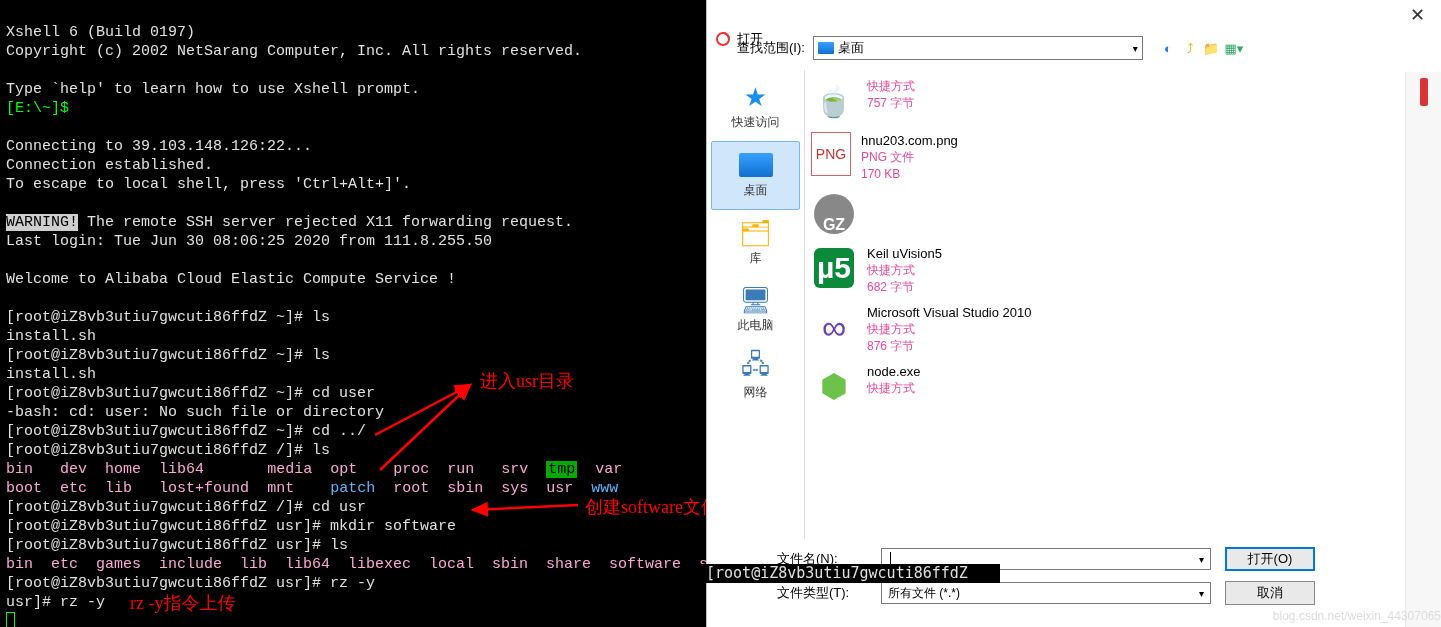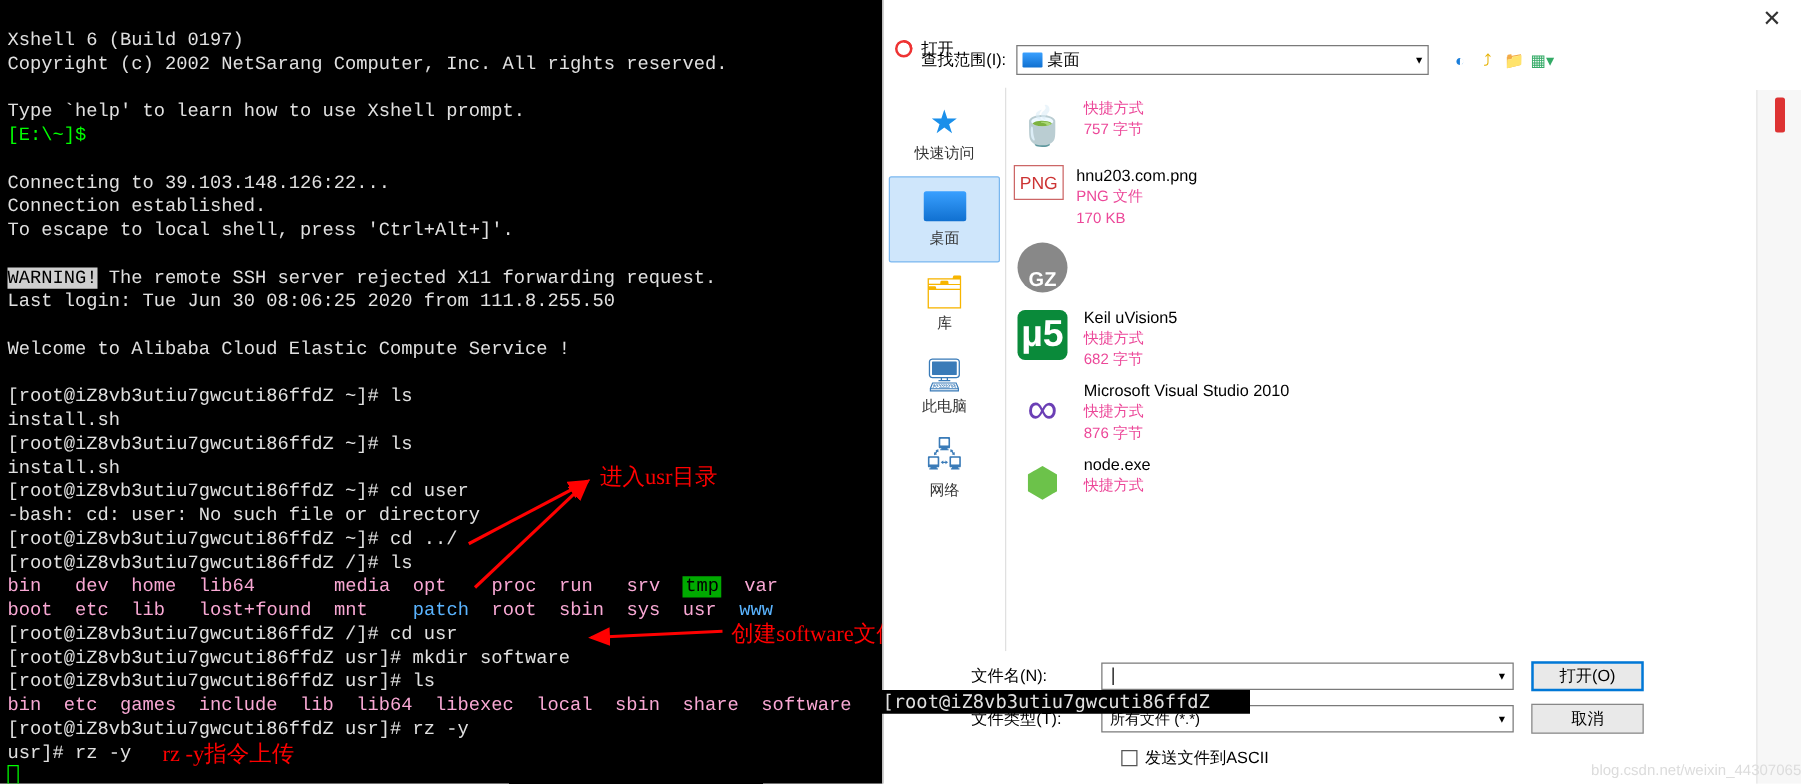--- a/index.html
+++ b/index.html
@@ -175,21 +175,21 @@
 
     <div class="filelist">
       <div class="fitem">
           <div class="thumb">🍵</div>
           <div class="meta">
             <div class="n2">快捷方式</div>
             <div class="n2">757 字节</div>
           </div>
         </div>
       <div class="fitem">
-          <div class="thumb" style="font-size:14px;border:1px solid #c66;width:40px;height:28px;flex-direction:column;color:#c33;">PNG</div>
+          <div class="thumb" style="font-size:14px;border:1px solid #c66;width:40px;height:44px;flex-direction:column;color:#c33;">PNG</div>
           <div class="meta">
             <div class="n1">hnu203.com.png</div>
             <div class="n2">PNG 文件</div>
             <div class="n2">170 KB</div>
           </div>
         </div>
       <div class="fitem">
           <div class="thumb">
             <span style="background:#888;border-radius:50%;width:40px;height:40px;display:flex;align-items:flex-end;justify-content:center;color:#fff;font-size:16px;font-weight:bold;">GZ</span>
           </div>
@@ -238,26 +238,22 @@
       <span class="btn def">打开(O)</span>
     </div>
     <div class="brow">
       <label>文件类型(T):</label>
       <div class="combo">
           <span>所有文件 (*.*)</span>
           <span class="chev">▾</span>
         </div>
       <span class="btn">取消</span>
     </div>
-    <div class="chk-row">
-      <span class="chk"></span>
-      <span>发送文件到ASCII</span>
-    </div>
   </div>
 
   <div class="rightpanel">
       <div class="redtab"></div>
     </div>
 
   <div class="bottom-status">blog.csdn.net/weixin_44307065</div>
 </div>
 
-<div class="status-pre" style="left:700px; bottom:56px; width:300px; background:#000; padding-left:6px;">[root@iZ8vb3utiu7gwcuti86ffdZ</div>
+<div class="status-pre" style="left:700px; bottom:44px; width:300px; background:#000; padding-left:6px;">[root@iZ8vb3utiu7gwcuti86ffdZ</div>
 
 </body></html>

